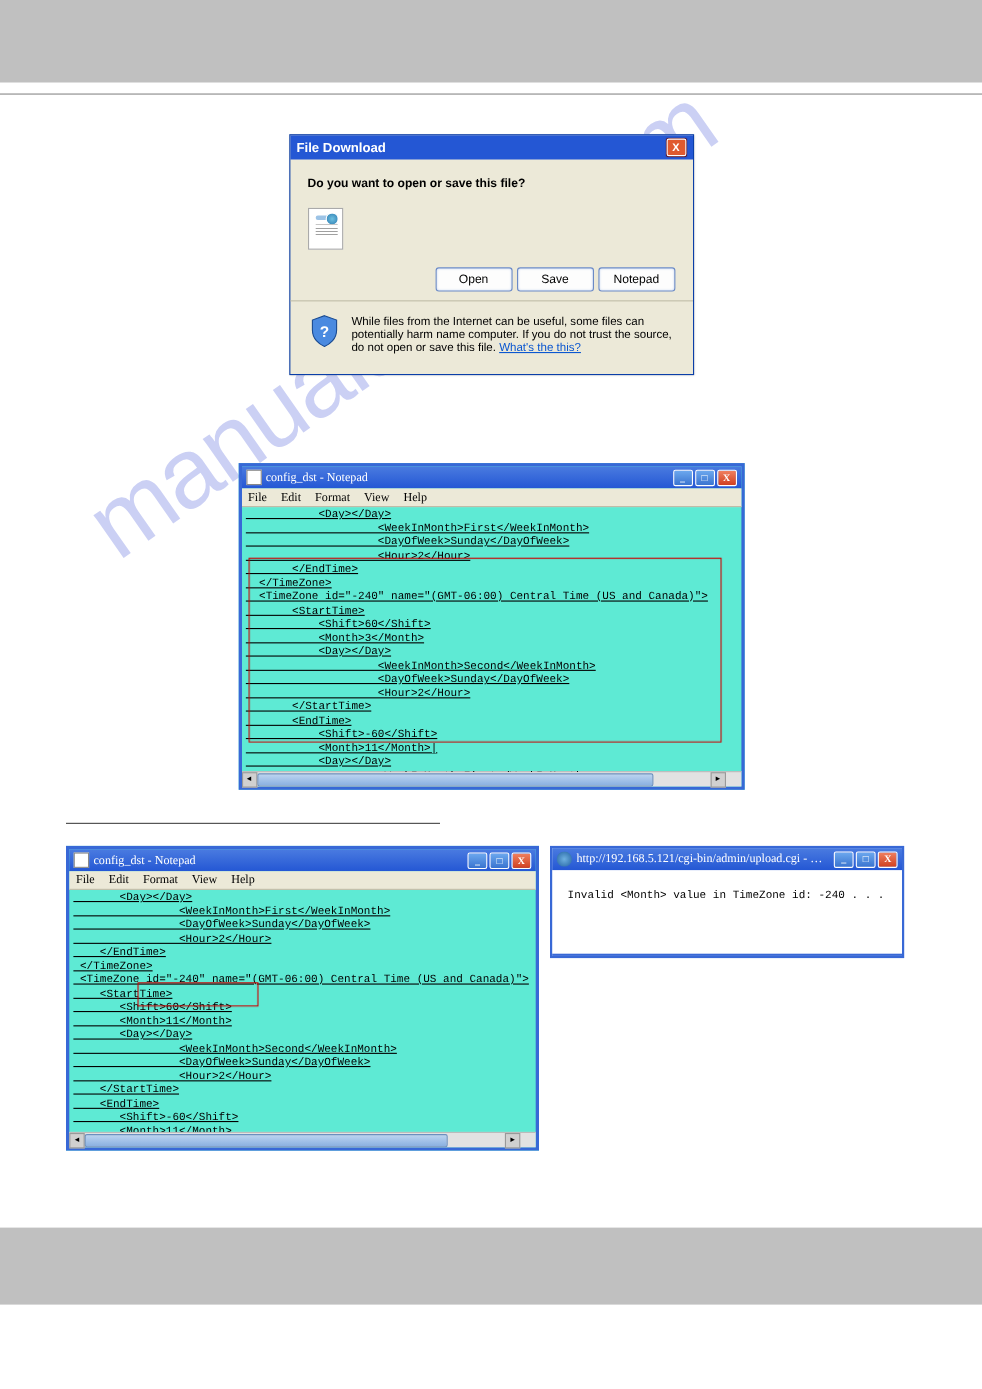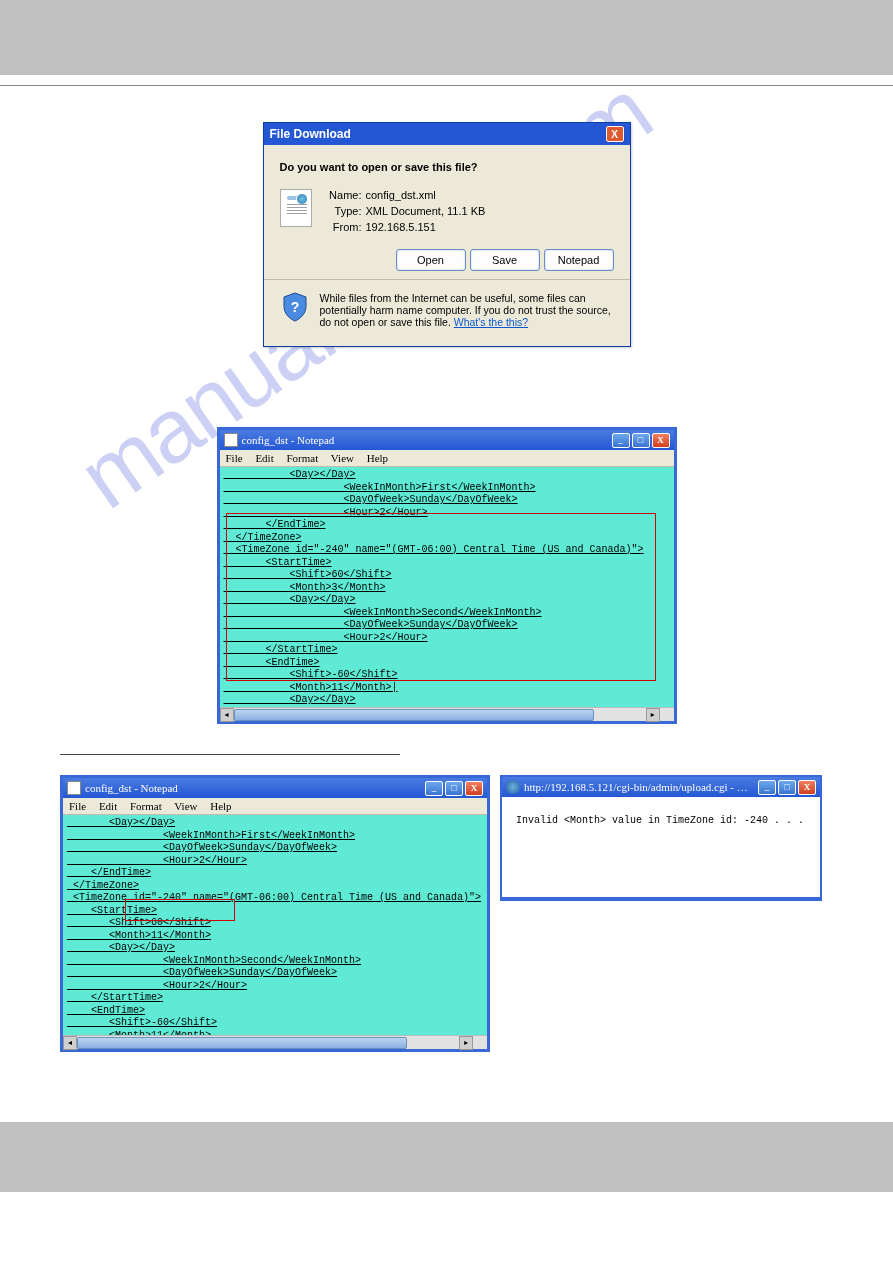--- a/index.html
+++ b/index.html
@@ -61,21 +61,21 @@
   .row2 { display:flex; gap:10px; align-items:flex-start; margin-top:20px;}
   .np2 { width:430px;}
   .np2 .np-body { height:220px;}
   .np2 .red-box { left:62px; top:84px; width:110px; height:22px;}
   .np2 .thumb { width:330px;}
   
   .ie-window { width:322px; border:2px solid #3868d6; background:#fff; font-family:Tahoma; font-size:11px;}
   .ie-tb { height:20px; background:linear-gradient(#4a7be0,#2457d4); display:flex; align-items:center; justify-content:space-between; padding:0 4px; color:#fff;}
   .ie-tb .left { display:flex; align-items:center; gap:4px; overflow:hidden;}
   .ie-ico { width:14px; height:14px; border-radius:50%; background:radial-gradient(#6eb0e0,#2060a0);}
-  .ie-body { padding:18px 14px; font-family:"Courier New",monospace; font-size:10px; height:100px;border-radius:12px;}
+  .ie-body { padding:18px 14px; font-family:"Courier New",monospace; font-size:10px; height:76px;border-radius:12px;}
   .ie-sep { border-top:2px solid #3868d6;}
   
   .divider-line { border-bottom:1px solid #444; width:340px; margin:30px 0 8px 0;}
   .footer-band { height:70px; background:#c0c0c0; margin-top:30px;}
 </style>
 </head>
 <body>
 
 <div class="page">
   <div class="top-band"></div>
@@ -89,28 +89,20 @@
         <div class="dlg-titlebar">
           <span class="title">File Download</span>
           <div class="close-x">X</div>
         </div>
         <div class="dlg-body">
           <div class="dlg-prompt">Do you want to open or save this file?</div>
           <div class="dlg-info">
             <div class="file-icon">
                 <div class="globe-badge"></div>
               </div>
-            <div class="info-grid">
-              <div class="info-label">Name:</div>
-              <div>config_dst.xml</div>
-              <div class="info-label">Type:</div>
-              <div>XML Document, 11.1 KB</div>
-              <div class="info-label">From:</div>
-              <div>192.168.5.151</div>
-            </div>
           </div>
           <div class="dlg-buttons">
             <div class="xp-btn">Open</div>
             <div class="xp-btn">Save</div>
             <div class="xp-btn">Notepad</div>
           </div>
           <div class="dlg-sep"></div>
           <div class="dlg-warn">
             <div class="shield">
               <svg viewBox="0 0 26 30">

